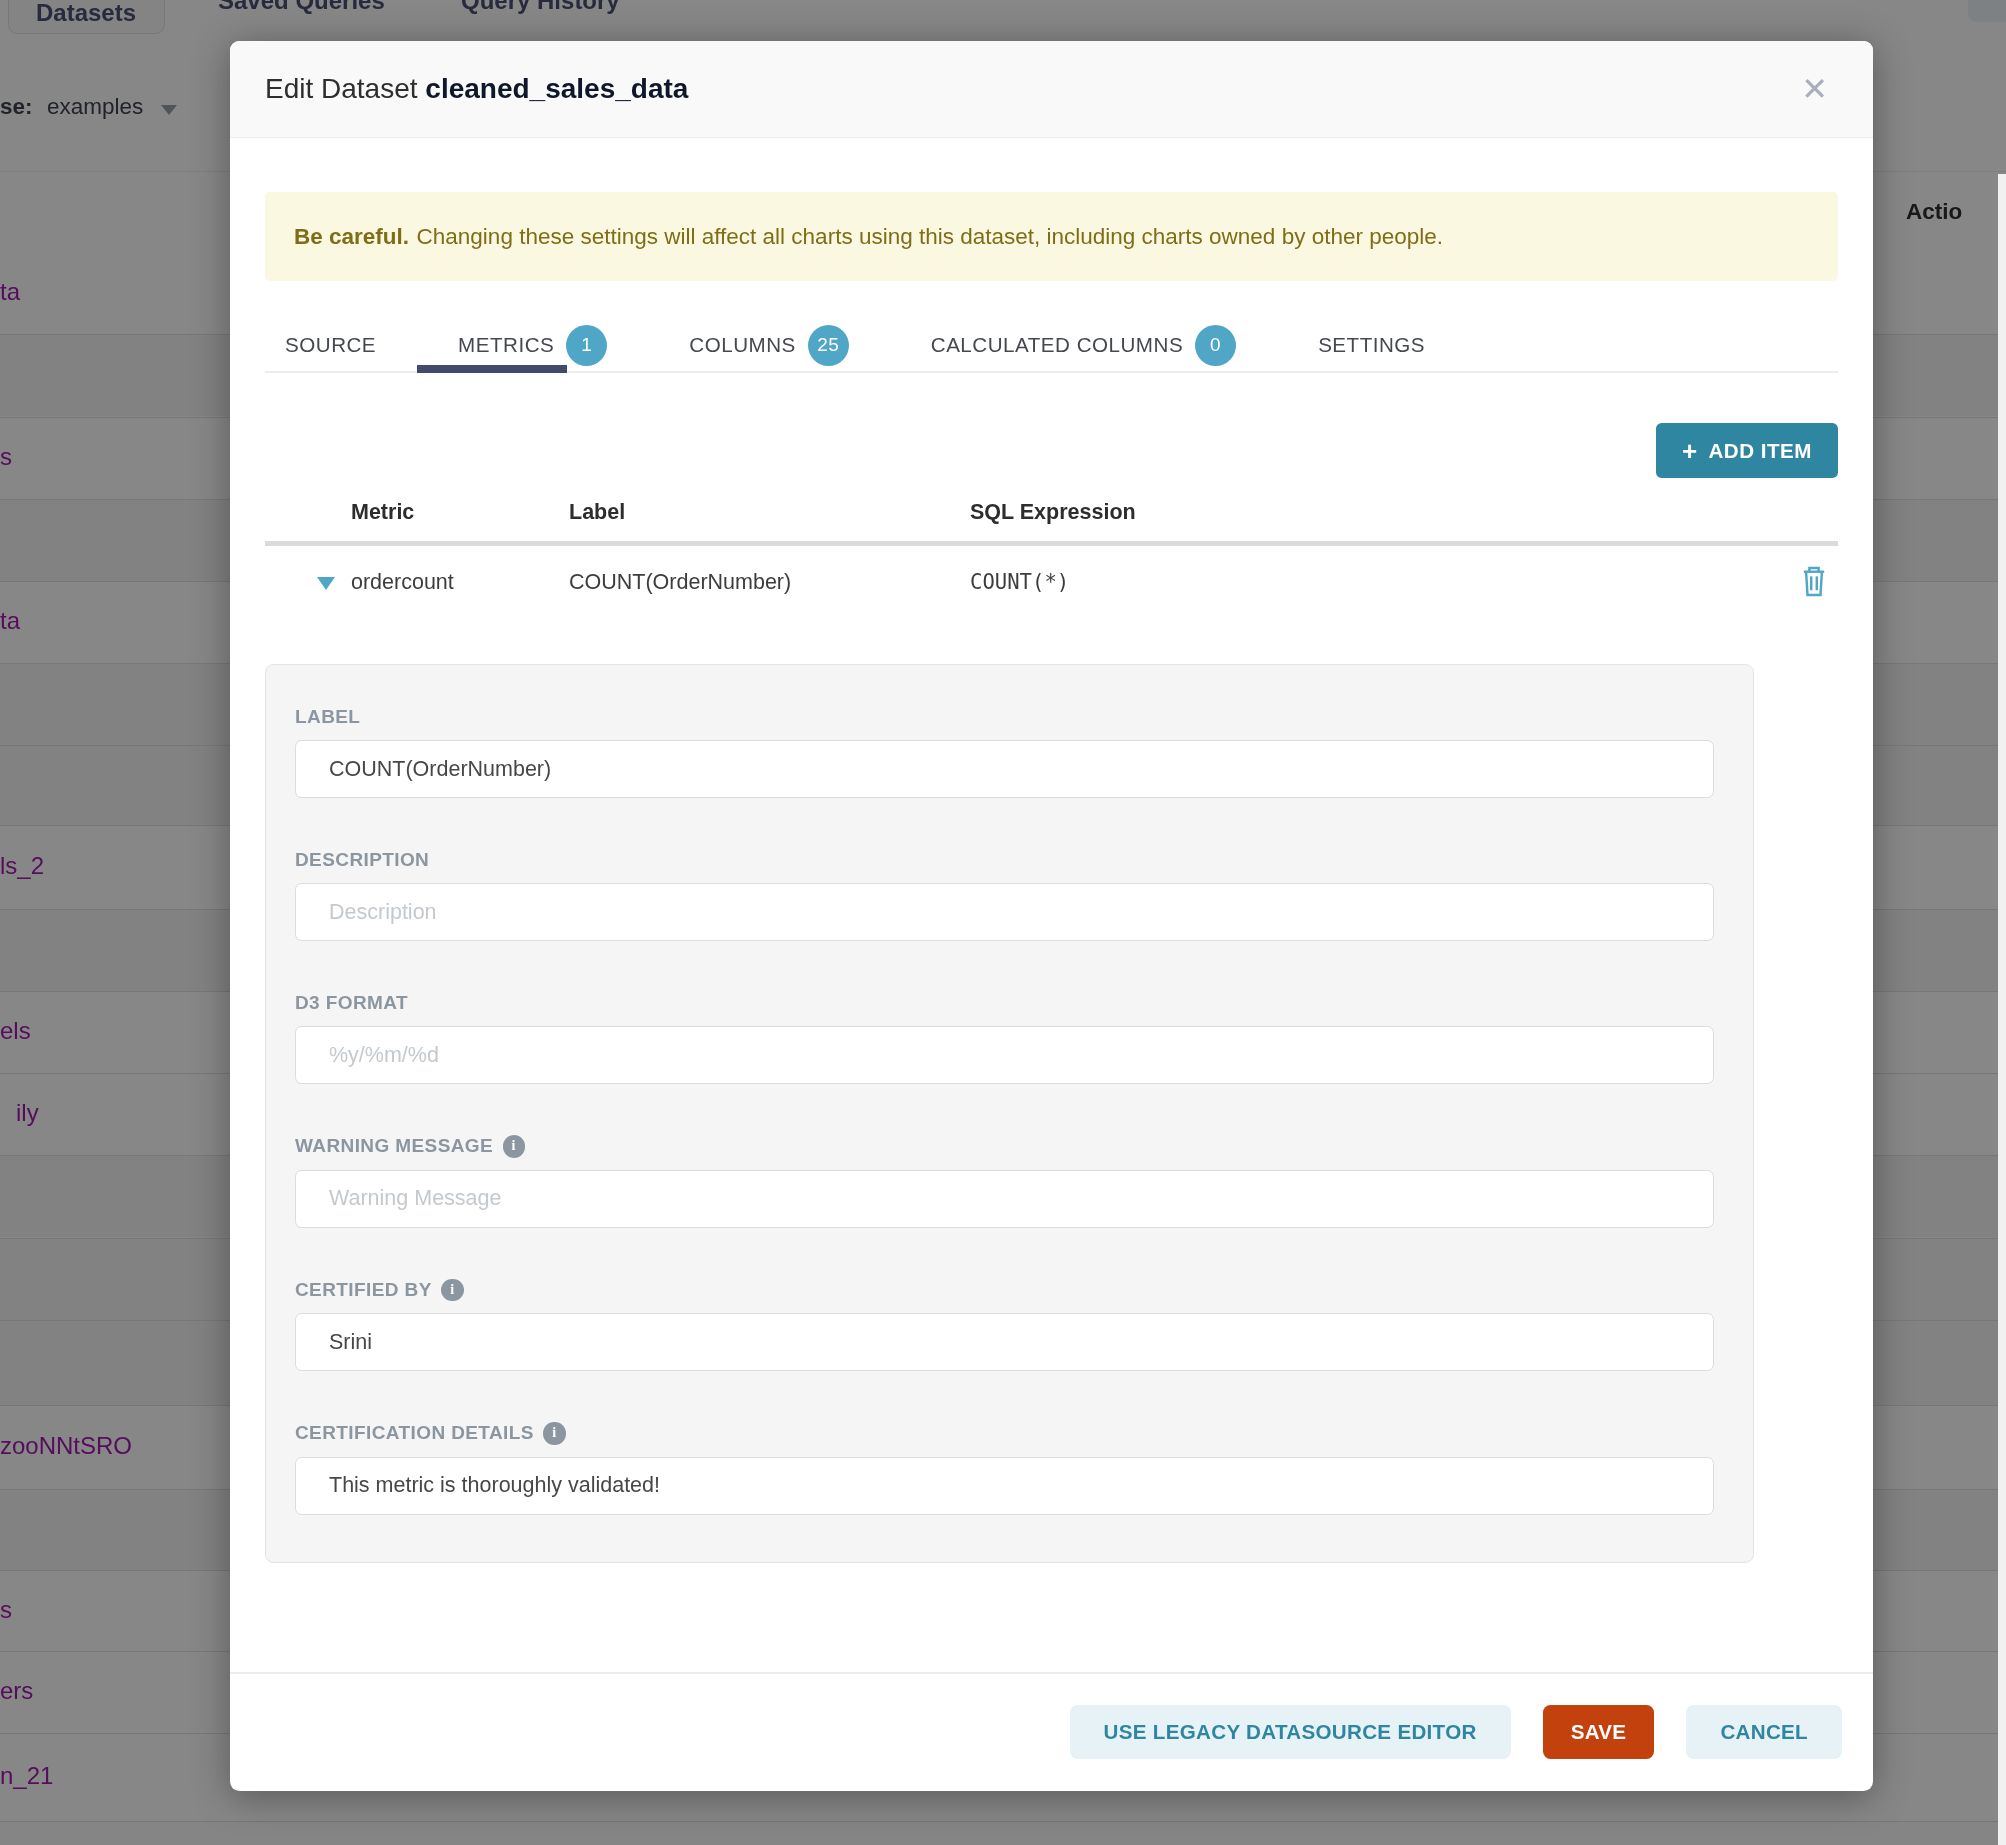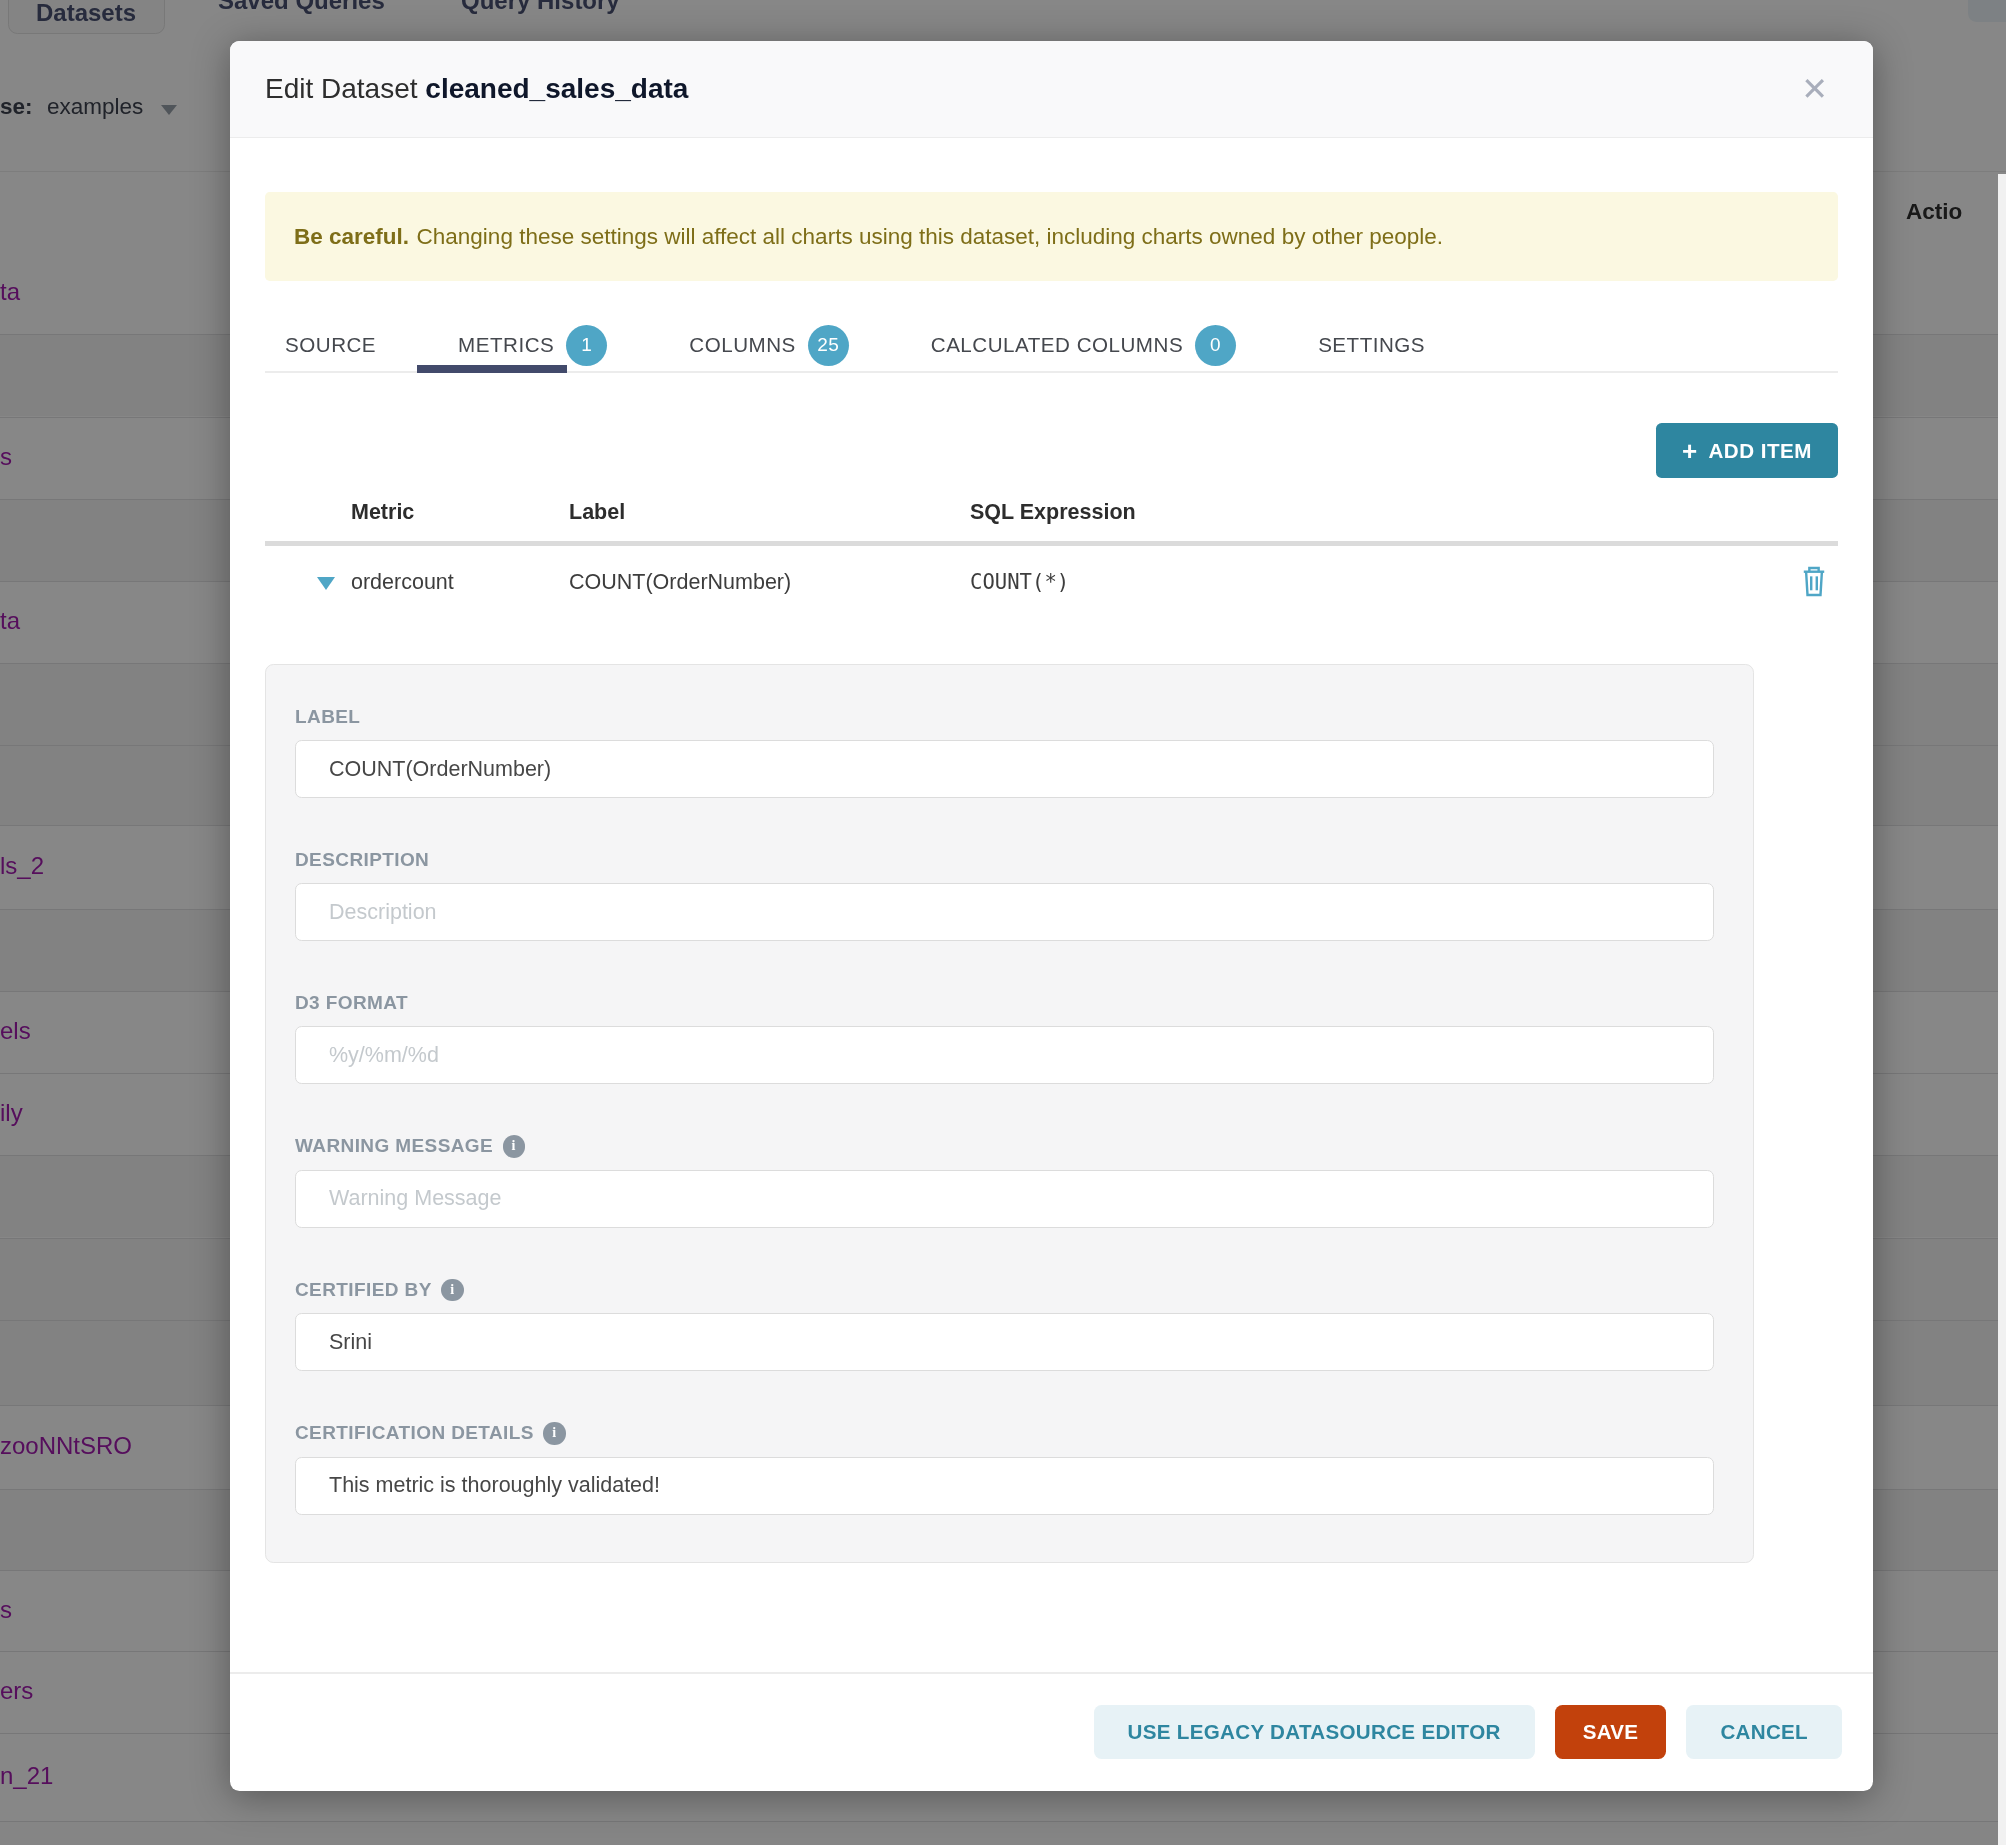--- a/index.html
+++ b/index.html
@@ -67,21 +67,21 @@
   .field{margin-bottom:51px;}
   .field-label{display:flex;align-items:center;gap:9.4px;font-size:19px;font-weight:600;letter-spacing:0.4px;
     color:#8B96A1;margin-bottom:12px;}
   .info-icon{width:22.5px;height:22.5px;border-radius:50%;background:#8B96A1;color:#fff;font-size:14px;font-weight:700;
     display:flex;align-items:center;justify-content:center;font-family:"Liberation Serif",serif;}
   .field input{width:100%;height:58px;box-sizing:border-box;border:0.9px solid #DCDCDC;border-radius:6.6px;
     background:#fff;padding:0 33px;font-size:21.5px;color:#474747;font-family:"Liberation Sans",sans-serif;outline:none;}
   .field input::placeholder{color:#C4C9CD;opacity:1;}
   
   .m-footer-divider{position:absolute;left:0;right:0;top:1631px;height:1.9px;background:#ECECEC;}
-  .m-footer{position:absolute;right:31px;top:1664px;height:54px;display:flex;gap:20px;}
+  .m-footer{position:absolute;right:31px;top:1664px;height:54px;display:flex;gap:32px;}
   .btn{height:54px;border:none;border-radius:7.5px;font-size:20.6px;font-weight:700;letter-spacing:0.3px;
     display:flex;align-items:center;justify-content:center;cursor:pointer;font-family:"Liberation Sans",sans-serif;}
   .btn.light{background:#E7F2F6;color:#2E86A0;padding:0 34px;}
   .btn.primary{background:#c2410c;color:#fff;padding:0 28px;}
 </style>
 </head>
 <body>
 
 <div id="stage">
 
@@ -126,21 +126,21 @@
         <div class="bg-divider" style="top: 1489px;"></div>
         <div class="bg-divider" style="top: 1570px;"></div>
         <div class="bg-divider" style="top: 1651px;"></div>
         <div class="bg-divider" style="top: 1733px;"></div>
         <div class="bg-divider" style="top: 1821px;"></div>
         <div class="row-link" style="top: 278px;">ta</div>
         <div class="row-link" style="top: 443px;">s</div>
         <div class="row-link" style="top: 607px;">ta</div>
         <div class="row-link" style="top: 852px;">ls_2</div>
         <div class="row-link" style="top: 1017px;">els</div>
-        <div class="row-link" style="top: 1099px;">ily</div>
+        <div class="row-link" style="top: 1099px; padding-left: 16px;">ily</div>
         <div class="row-link" style="top: 1432px;">zooNNtSRO</div>
         <div class="row-link" style="top: 1596px;">s</div>
         <div class="row-link" style="top: 1677px;">ers</div>
         <div class="row-link" style="top: 1762px;">n_21</div>
       </div>
     <div class="bg-footstrip"></div>
   </div>
 
   <div id="mask"></div>
   <div id="wrap-scrollbar"></div>

